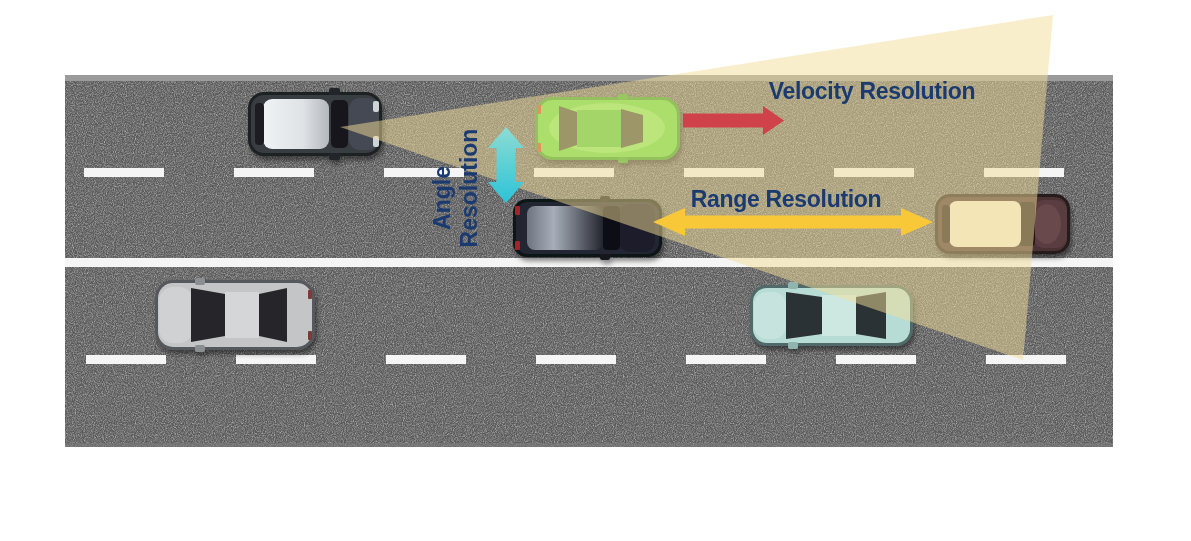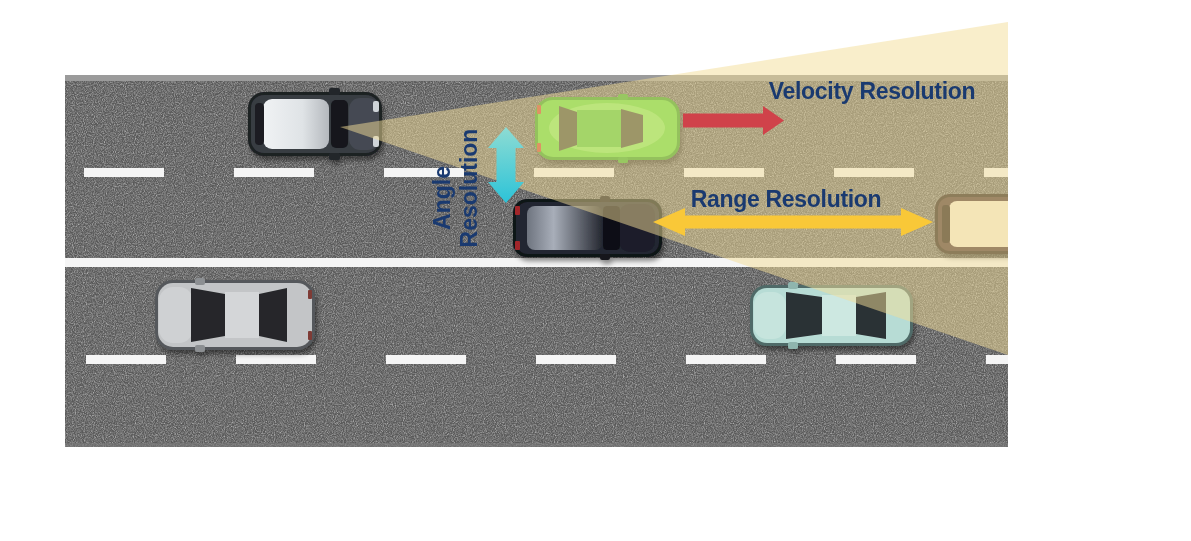--- a/index.html
+++ b/index.html
@@ -1,16 +1,16 @@
 <!DOCTYPE html>
 <html><head>
 <meta charset="utf-8">
 <style>
   html,body{margin:0;padding:0;background:#ffffff;}
-  #stage{position:relative;width:1008px;height:541px;background:#ffffff;overflow:hidden;
+  #stage{position:relative;width:1191px;height:541px;background:#ffffff;overflow:hidden;
          font-family:"Liberation Sans", sans-serif;text-align:right;}
   svg{position:absolute;left:0;top:0;}
   text{font-family:"Liberation Sans", sans-serif;font-weight:bold;}
 </style>
 </head>
 <body>
 
 <div id="stage">
 <svg width="1191" height="541" viewBox="0 0 1191 541">
   <defs>

